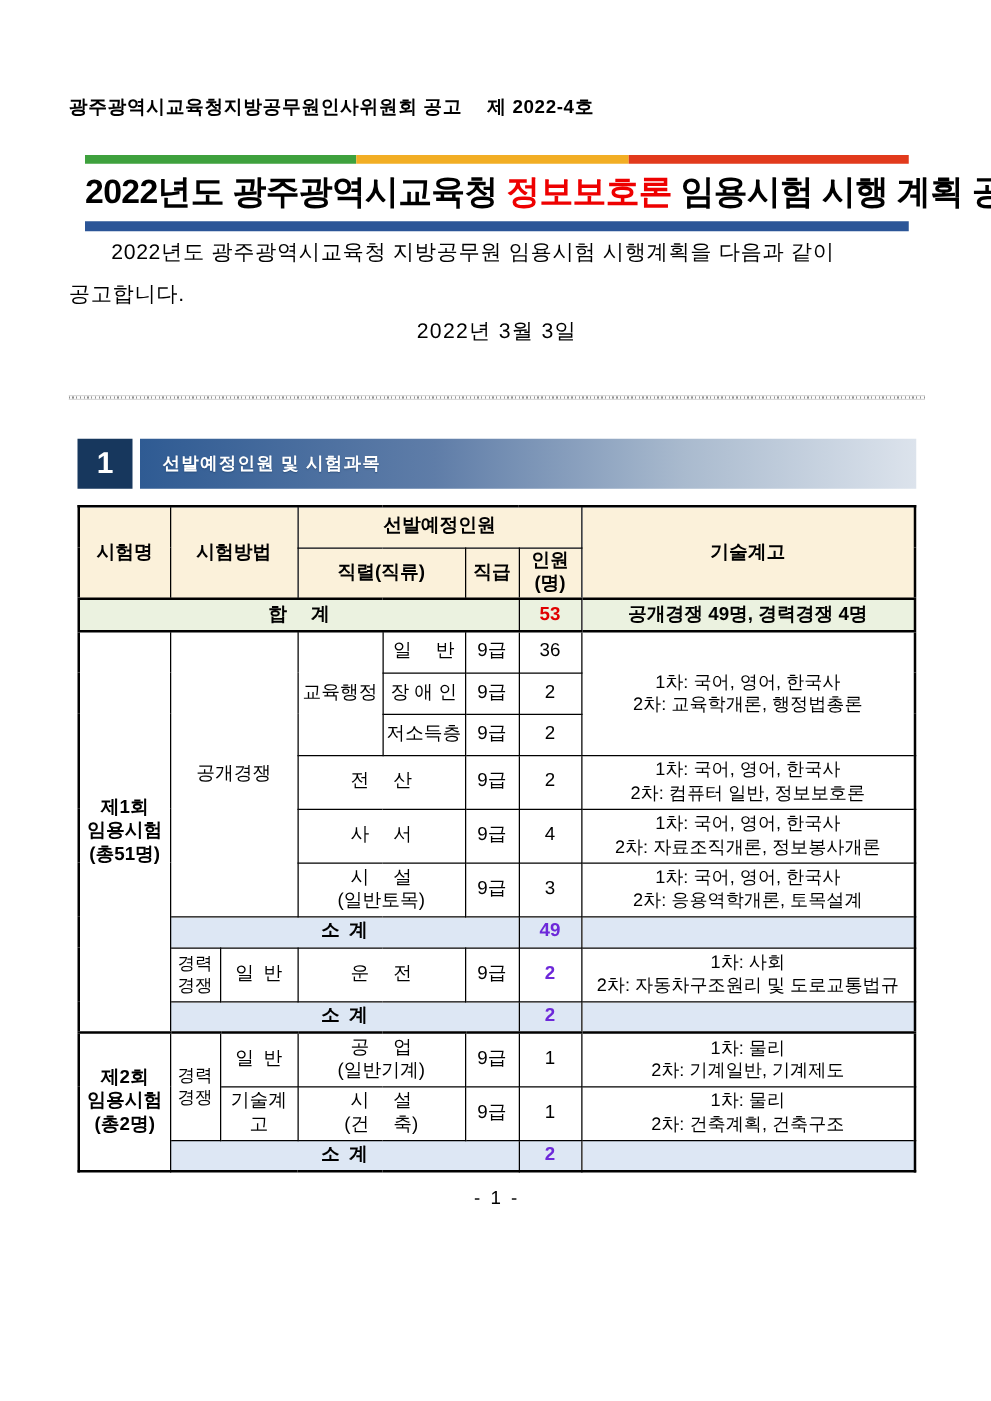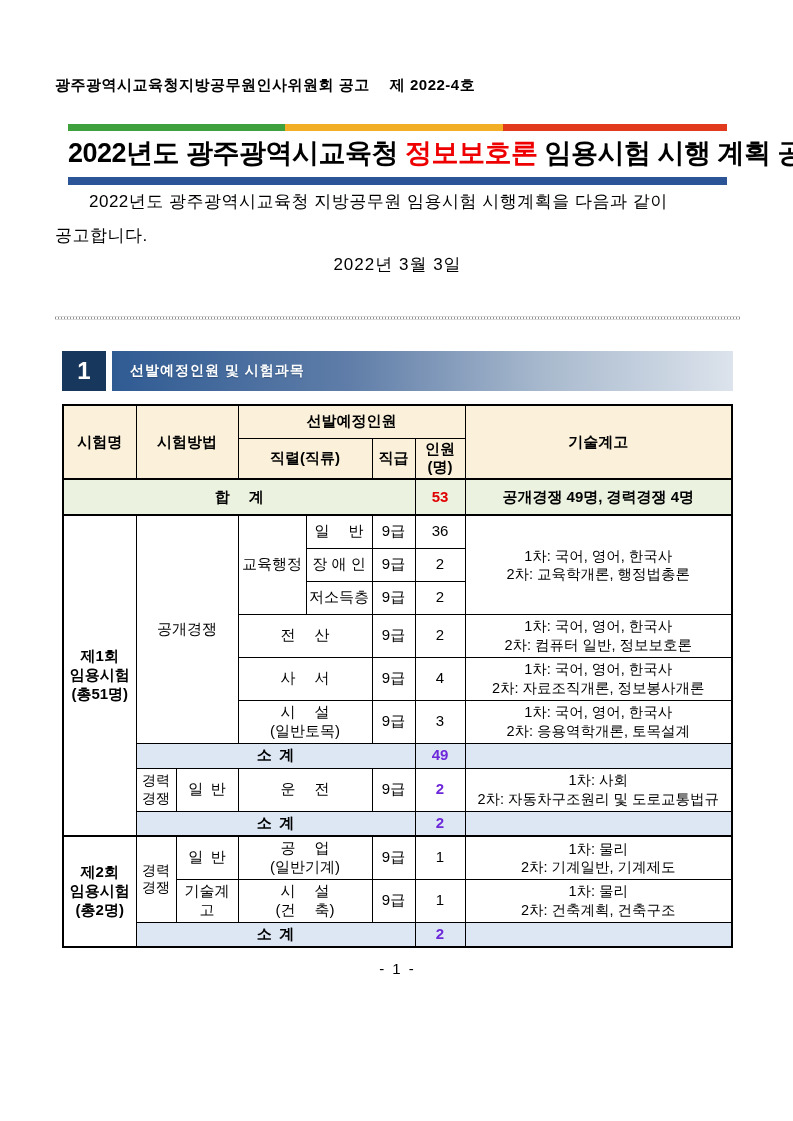--- a/index.html
+++ b/index.html
@@ -125,21 +125,21 @@
         <th rowspan="2" colspan="2">시험방법</th>
         <th colspan="4">선발예정인원</th>
         <th rowspan="2">기술계고</th>
       </tr>
       <tr class="hdr" style="height:23px">
         <th colspan="2">직렬(직류)</th>
         <th>직급</th>
         <th>인원(명)</th>
       </tr>
 
-      <tr class="total" style="height:36px">
+      <tr class="total" style="height:26px">
         <td colspan="6">합  계</td>
         <td class="red">53</td>
         <td>공개경쟁 49명, 경력경쟁 4명</td>
       </tr>
 
       <tr style="height:33px">
         <td rowspan="9" class="examname">제1회
 임용시험
 (총51명)</td>
         <td rowspan="6" colspan="2">공개경쟁</td>

